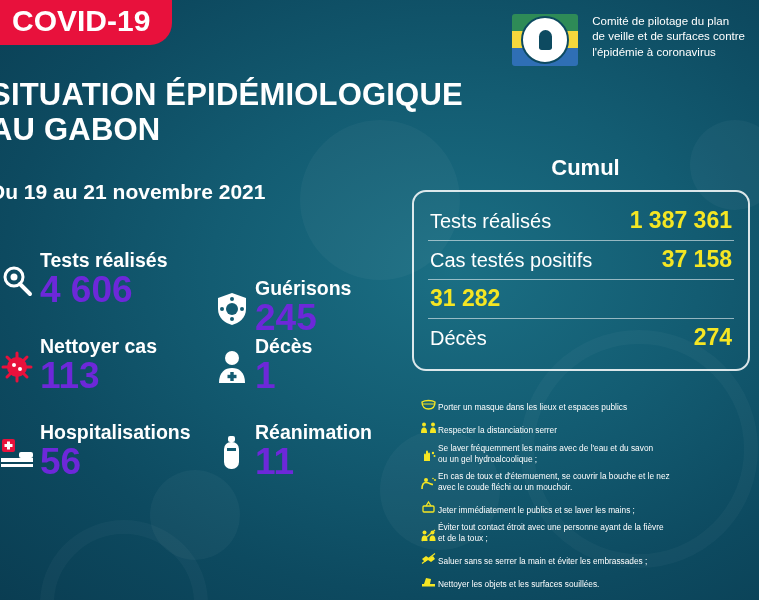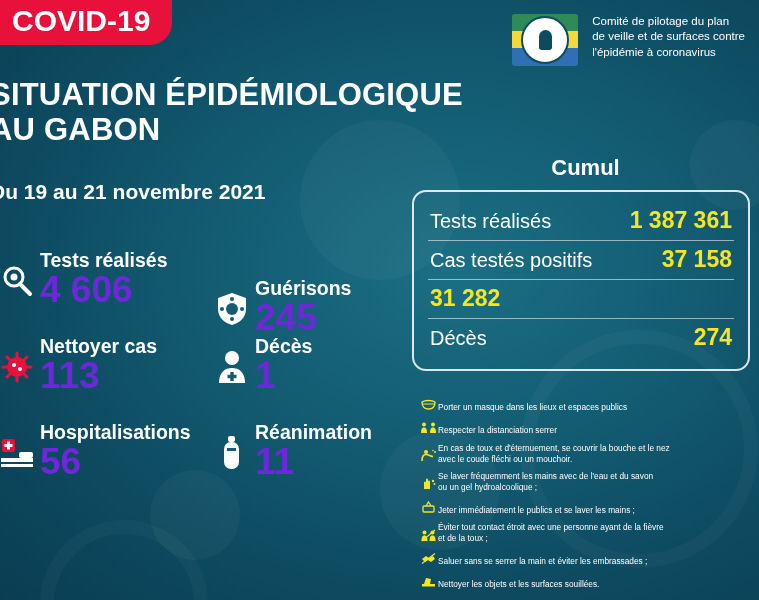--- a/index.html
+++ b/index.html
@@ -272,38 +272,38 @@
           <circle cx="13" cy="3.5" r="2" fill="#f5e623"></circle>
           <path d="M10 12 C10 8 11 6.5 13 6.5 C15 6.5 16 8 16 12Z" fill="#f5e623"></path>
         </svg>
     </div>
     <div class="atxt">Respecter la distanciation serrer</div>
   </div>
 
   <div class="arow">
     <div class="aico">
       <svg width="17" height="13" viewBox="0 0 17 13">
+          <path d="M4 12 L4 6 C4 4 6 4 6 6 L6 3 C6 1 8 1 8 3 L8 5 C8 3 10 3 10 5 L10 12Z" fill="#f5e623"></path>
+          <circle cx="13" cy="4" r="1.2" fill="#f5e623"></circle>
+          <circle cx="14.5" cy="7" r="1" fill="#f5e623"></circle>
+        </svg>
+    </div>
+    <div class="atxt">Se laver fréquemment les mains avec de l'eau et du savon<br>ou un gel hydroalcoolique ;</div>
+  </div>
+
+  <div class="arow">
+    <div class="aico">
+      <svg width="17" height="13" viewBox="0 0 17 13">
           <circle cx="6" cy="3" r="2" fill="#f5e623"></circle>
           <path d="M2 12 C2 7 4 5.5 6 5.5 C9 5.5 11 7.5 13 7.5" stroke="#f5e623" stroke-width="1.6" fill="none"></path>
           <circle cx="15" cy="3" r="1" fill="#f5e623"></circle>
           <circle cx="13" cy="1.5" r="0.8" fill="#f5e623"></circle>
         </svg>
     </div>
     <div class="atxt">En cas de toux et d'éternuement, se couvrir la bouche et le nez<br>avec le coude fléchi ou un mouchoir.</div>
-  </div>
-
-  <div class="arow">
-    <div class="aico">
-      <svg width="17" height="13" viewBox="0 0 17 13">
-          <path d="M4 12 L4 6 C4 4 6 4 6 6 L6 3 C6 1 8 1 8 3 L8 5 C8 3 10 3 10 5 L10 12Z" fill="#f5e623"></path>
-          <circle cx="13" cy="4" r="1.2" fill="#f5e623"></circle>
-          <circle cx="14.5" cy="7" r="1" fill="#f5e623"></circle>
-        </svg>
-    </div>
-    <div class="atxt">Se laver fréquemment les mains avec de l'eau et du savon<br>ou un gel hydroalcoolique ;</div>
   </div>
 
   <div class="arow">
     <div class="aico">
       <svg width="17" height="13" viewBox="0 0 17 13">
           <rect x="3" y="6" width="11" height="6" rx="1" fill="none" stroke="#f5e623" stroke-width="1.3"></rect>
           <path d="M6 6 L8.5 2 L11 6" fill="none" stroke="#f5e623" stroke-width="1.3"></path>
         </svg>
     </div>
     <div class="atxt">Jeter immédiatement le publics et se laver les mains ;</div>

